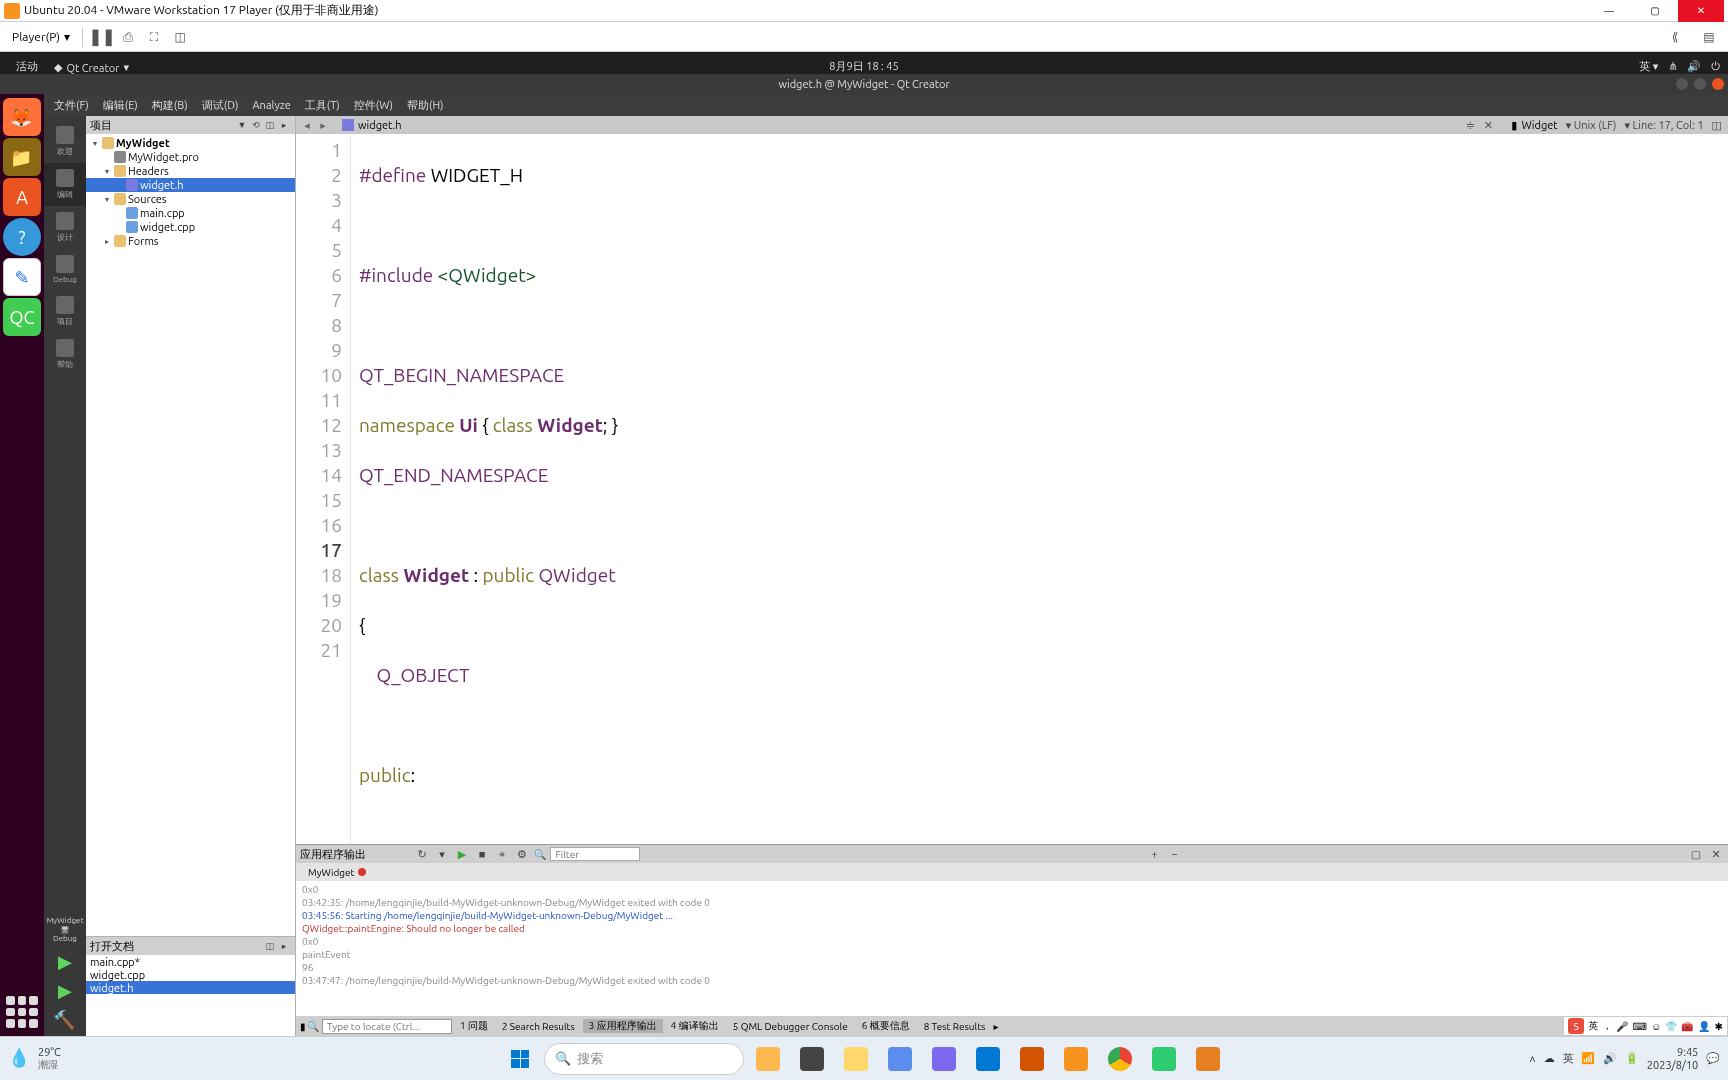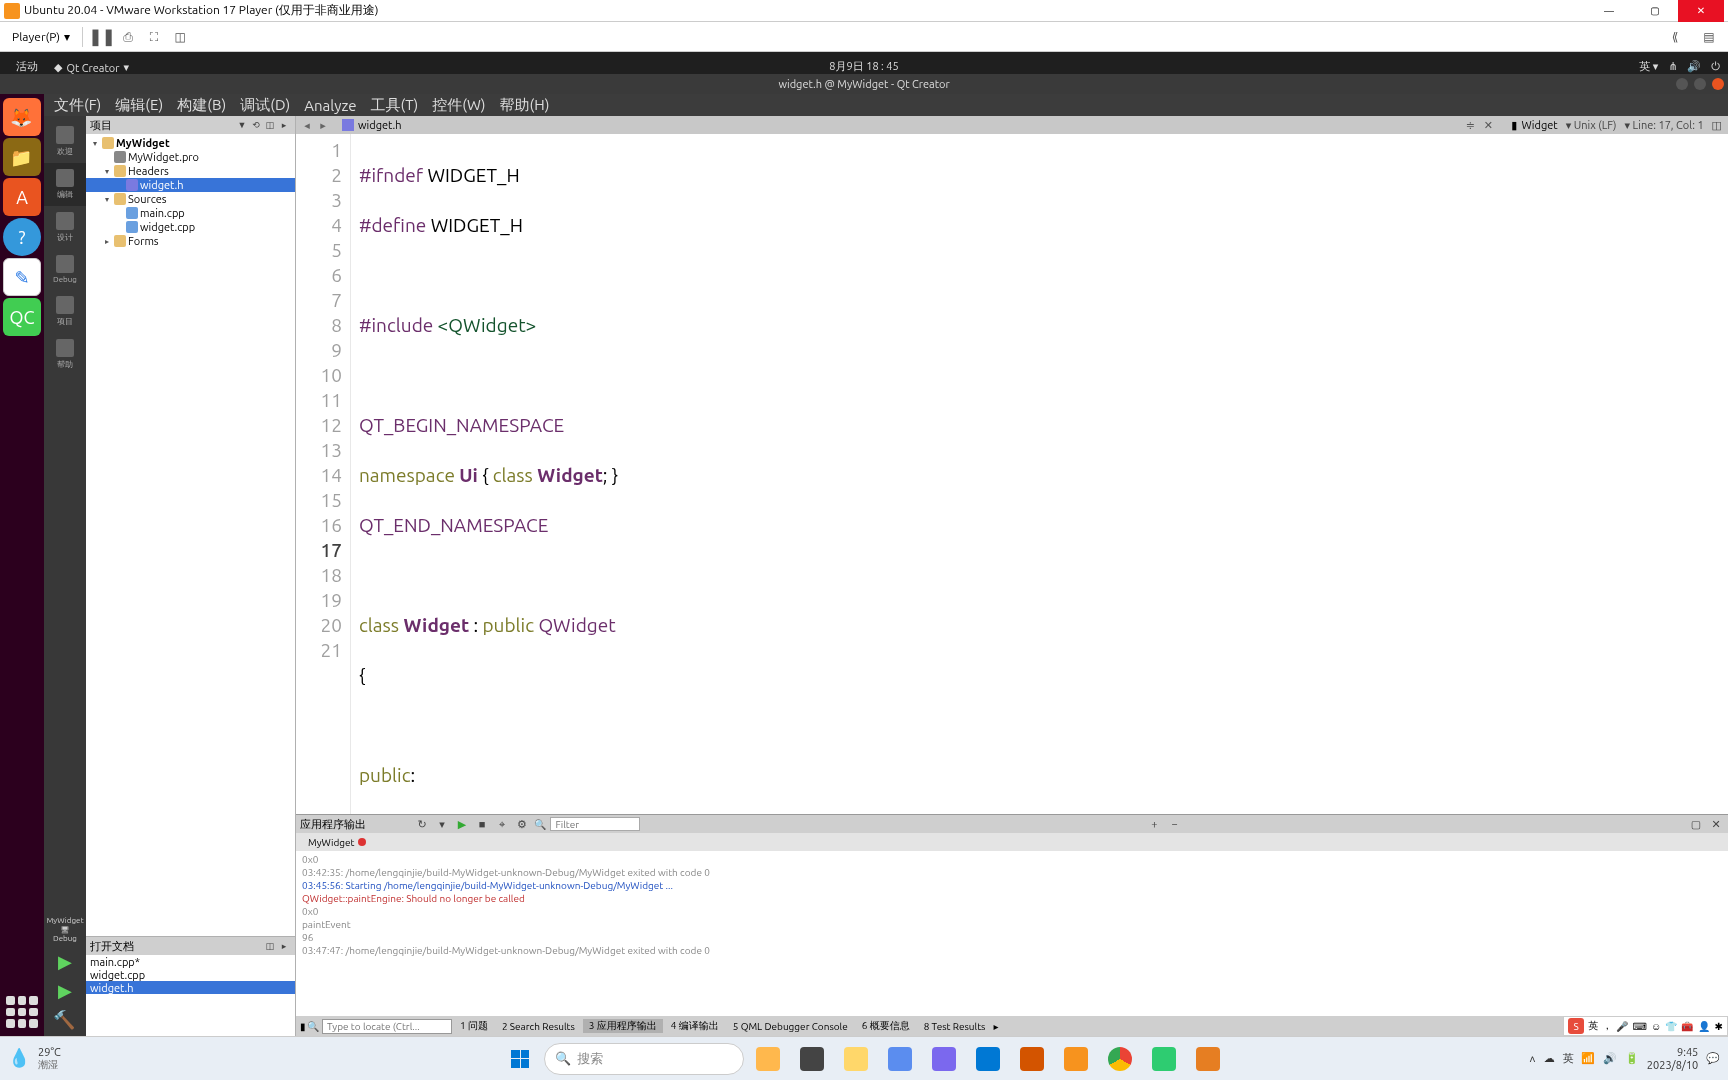--- a/index.html
+++ b/index.html
@@ -43,21 +43,21 @@
 .grid-ico { width:32px; height:32px; display:grid; grid-template-columns:repeat(3,1fr); gap:3px; }
 .grid-ico span { background:#ddd; border-radius:2px; }
 
 
 .qtc { flex:1; display:flex; flex-direction:column; background:#383838; }
 .qtc-title { height:20px; background:#3a3a3a; color:#ddd; display:flex; align-items:center; justify-content:center; font-size:11px; position:relative; }
 .qtc-title .win-btns { position:absolute; right:4px; display:flex; gap:6px; }
 .qtc-title .win-btns span { width:12px; height:12px; border-radius:50%; background:#555; }
 .qtc-title .win-btns .cx { background:#e95420; }
 
-.qtc-menu { height:22px; background:#3c3c3c; color:#ddd; display:flex; align-items:center; font-size:15px; padding:0 4px; gap:2px; }
+.qtc-menu { height:22px; background:#3c3c3c; color:#ddd; display:flex; align-items:center; font-size:11px; padding:0 4px; gap:2px; }
 .qtc-menu span { padding:2px 6px; }
 
 .qtc-body { flex:1; display:flex; min-height:0; }
 
 
 .mode-bar { width:42px; background:#383838; display:flex; flex-direction:column; align-items:center; padding-top:4px; color:#aaa; font-size:8px; }
 .mode-item { width:100%; padding:6px 0; display:flex; flex-direction:column; align-items:center; gap:2px; }
 .mode-item.active { background:#2a2a2a; }
 .mode-item .mi-icon { width:18px; height:18px; background:#666; border-radius:2px; }
 .mode-bottom { margin-top:auto; padding-bottom:6px; display:flex; flex-direction:column; align-items:center; gap:8px; }
@@ -102,21 +102,21 @@
 .gutter .gl.cur { color:#404040; font-weight:500; }
 .code { flex:1; padding:4px 0 4px 8px; font-family:"Consolas","Monaco",monospace; font-size:19px; line-height:25px; white-space:pre; color:#000; position:relative; }
 .code .line { height:25px; }
 .kw { color:#7c7c2a; } 
 .pre { color:#6b2e6b; } 
 .inc { color:#14532d; } 
 .type { color:#6b2e6b; } 
 .cls { color:#6b2e6b; font-weight:600; }
 
 
-.out-pane { height:202px; display:flex; flex-direction:column; border-top:1px solid #999; background:#fff; font-size:11px; }
+.out-pane { height:172px; display:flex; flex-direction:column; border-top:1px solid #999; background:#fff; font-size:11px; }
 .out-hdr { height:18px; background:#cfcfcf; display:flex; align-items:center; padding:0 4px; gap:4px; }
 .out-hdr .ob { width:16px; height:14px; display:flex; align-items:center; justify-content:center; color:#444; }
 .out-hdr input { height:14px; font-size:10px; padding:0 4px; border:1px solid #aaa; }
 .out-tabs { height:18px; background:#e4e4e4; display:flex; align-items:center; padding:0 4px; }
 .out-tab { padding:1px 8px; font-size:10px; display:flex; align-items:center; gap:4px; }
 .out-tab .dot { width:8px; height:8px; border-radius:50%; background:#d33; }
 .out-body { flex:1; overflow:auto; padding:2px 6px; font-family:"Consolas",monospace; font-size:10px; line-height:13px; color:#888; }
 .out-body .blue { color:#2050c0; }
 .out-body .red { color:#c03030; }
 
@@ -378,31 +378,31 @@
               <div class="gl">14</div>
               <div class="gl">15</div>
             <div class="gl">16</div>
               <div class="gl cur">17</div>
               <div class="gl">18</div>
               <div class="gl">19</div>
               <div class="gl">20</div>
               <div class="gl">21</div>
           </div>
           <div class="code">
-<div class="line"><span class="pre">#ifndef</span><span> WIDGET_H</span></div>
 <div class="line"><span class="pre">#define</span><span> WIDGET_H</span></div>
 <div class="line"></div>
 <div class="line"><span class="pre">#include</span><span class="inc"> &lt;QWidget&gt;</span></div>
 <div class="line"></div>
 <div class="line"><span class="type">QT_BEGIN_NAMESPACE</span></div>
 <div class="line"><span class="kw">namespace </span><span class="cls">Ui</span><span> { </span><span class="kw">class </span><span class="cls">Widget</span><span>; }</span></div>
 <div class="line"><span class="type">QT_END_NAMESPACE</span></div>
 <div class="line"></div>
 <div class="line"><span class="kw">class </span><span class="cls">Widget</span><span> : </span><span class="kw">public </span><span class="type">QWidget</span></div>
 <div class="line"><span>{</span></div>
+<div class="line"><span class="type">    Q_OBJECT</span></div>
 <div class="line"></div>
 <div class="line"><span class="kw">public</span>:</div>
 
 
 
 
 
 
 
           </div>

